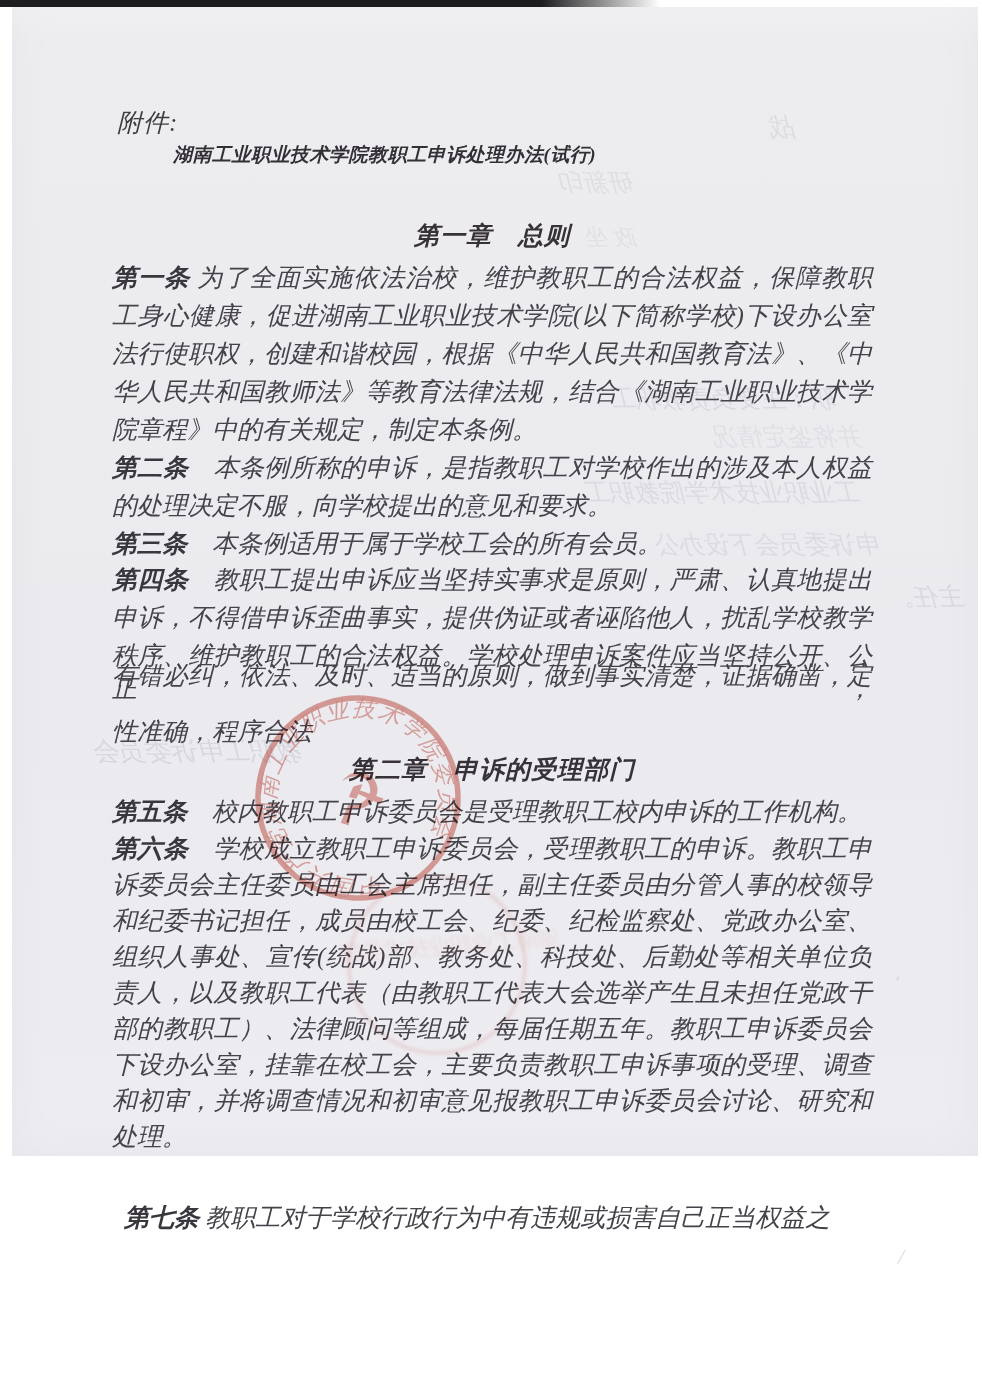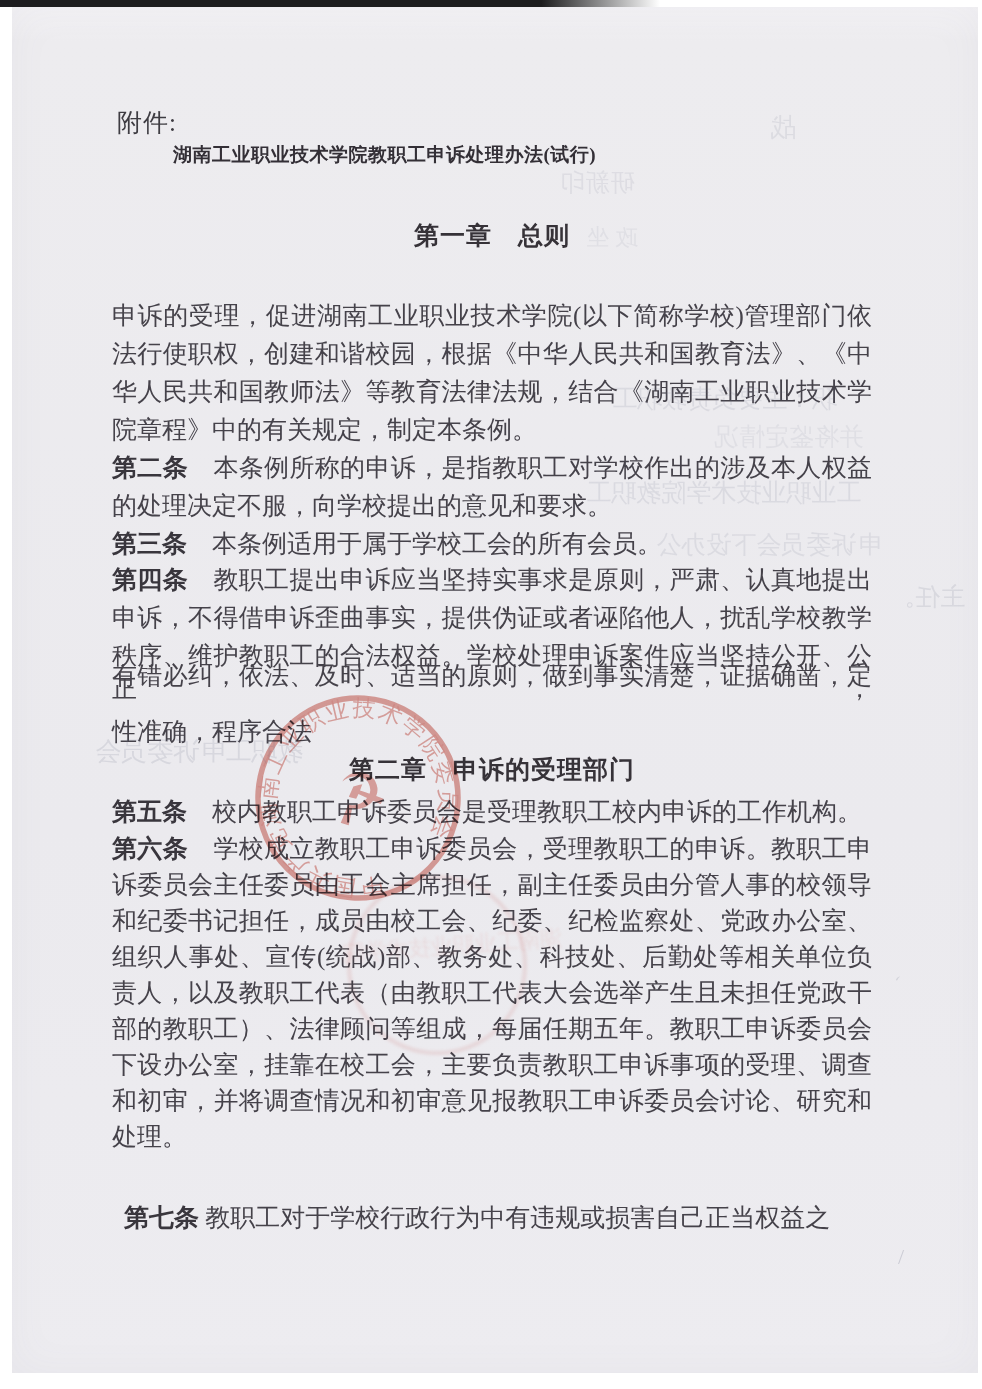--- a/index.html
+++ b/index.html
@@ -6,23 +6,24 @@
   body{
     width:982px;height:1389px;position:relative;overflow:hidden;
     background:#ffffff;
     font-family:"Liberation Serif","DejaVu Serif",serif;
   }
   .scan-top-strip{
     position:absolute;left:0;top:0;width:660px;height:7px;
     background:linear-gradient(90deg,#1d1d1f 0,#1d1d1f 82%,rgba(29,29,31,0) 100%);
   }
   .page{
-    position:absolute;left:12px;top:7px;width:966px;height:1366px;
+    position:absolute;left:12px;top:7px;width:966px;height:1149px;
     background:linear-gradient(180deg,#f3f2f5 0,#edecef 34px,#ebeaee 60%,#edecf0 100%);
     box-shadow:inset 0 0 40px rgba(120,120,140,0.05);
+    font-style:italic;
   }
   .attach{
     position:absolute;left:105px;top:99px;font-size:25px;color:#3e3c42;
     letter-spacing:1px;font-weight:500;
   }
   .doc-title{
     position:absolute;left:161px;top:135px;font-size:19px;font-weight:700;
     color:#332f36;letter-spacing:0.5px;
   }
   .doc-body{
@@ -64,21 +65,22 @@
 </head>
 <body>
 
 <div class="scan-top-strip"></div>
 
 <div class="page">
   <div class="attach">附件:</div>
   <div class="doc-title">湖南工业职业技术学院教职工申诉处理办法(试行)</div>
   <div class="doc-body">
       <div class="bline heading" style="top: 212px;">第一章　总则</div>
-      <div class="bline just" style="top: 292px;">申诉的受理，促进湖南工业职业技术学院(以下简称学校)管理部门依</div>
+      <div class="bline just" style="top: 254px;"><span class="albl">第一条</span> 为了全面实施依法治校，维护教职工的合法权益，保障教职</div>
+      <div class="bline just" style="top: 292px;">工身心健康，促进湖南工业职业技术学院(以下简称学校)下设办公室</div>
       <div class="bline just" style="top: 330px;">法行使职权，创建和谐校园，根据《中华人民共和国教育法》、《中</div>
       <div class="bline just" style="top: 368px;">华人民共和国教师法》等教育法律法规，结合《湖南工业职业技术学</div>
       <div class="bline" style="top: 406px;">院章程》中的有关规定，制定本条例。</div>
       <div class="bline just" style="top: 444px;"><span class="albl">第二条</span>　本条例所称的申诉，是指教职工对学校作出的涉及本人权益</div>
       <div class="bline" style="top: 482px;">的处理决定不服，向学校提出的意见和要求。</div>
       <div class="bline" style="top: 520px;"><span class="albl">第三条</span>　本条例适用于属于学校工会的所有会员。</div>
       <div class="bline just" style="top: 556px;"><span class="albl">第四条</span>　教职工提出申诉应当坚持实事求是原则，严肃、认真地提出</div>
       <div class="bline just" style="top: 594px;">申诉，不得借申诉歪曲事实，提供伪证或者诬陷他人，扰乱学校教学</div>
       <div class="bline just" style="top: 632px;">秩序、维护教职工的合法权益。学校处理申诉案件应当坚持公开、公正，</div>
       <div class="bline just" style="top: 652px;">有错必纠，依法、及时、适当的原则，做到事实清楚，证据确凿，定</div>

